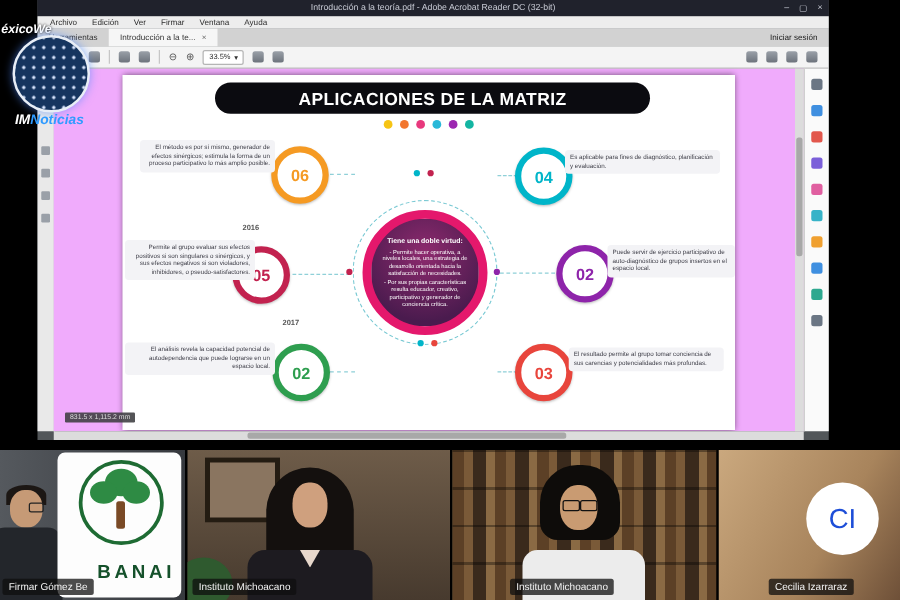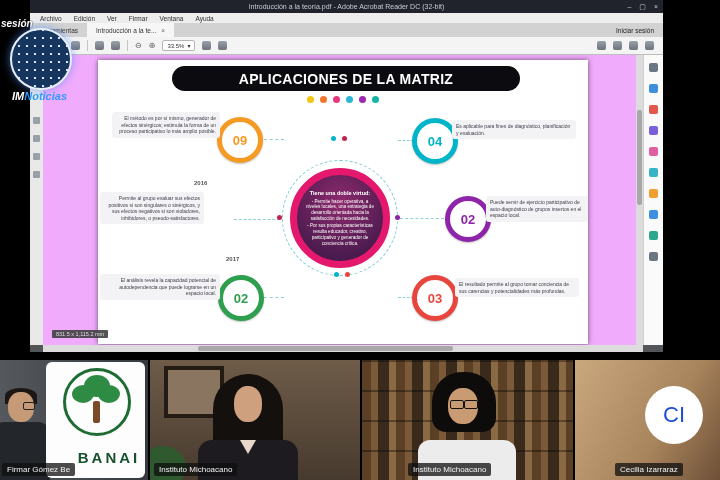--- a/index.html
+++ b/index.html
@@ -205,21 +205,22 @@
             <div class="ch">Tiene una doble virtud:</div>
             <div class="cb">- Permite hacer operativa, a niveles locales, una estrategia de desarrollo orientada hacia la satisfacción de necesidades.</div>
             <div class="cb">- Por sus propias características resulta educador, creativo, participativo y generador de conciencia crítica.</div>
           </div>
         </div>
 
         <div class="numcircle n01" style="--c: #00b5c9;">04</div>
         <div class="numcircle n02" style="--c: #8e24aa;">02</div>
         <div class="numcircle n03" style="--c: #e8453c;">03</div>
         <div class="numcircle n04" style="--c: #2e9e4f;">02</div>
-        <div class="numcircle n06" style="--c: #f59a23;">09</div>
+        <div class="numcircle n05" style="--c: #c2224f;">05</div>
+        <div class="numcircle n06" style="--c: #f59a23;">06</div>
 
         <div class="tbox b01">Es aplicable para fines de diagnóstico, planificación y evaluación.</div>
         <div class="tbox b02">Puede servir de ejercicio participativo de auto-diagnóstico de grupos insertos en el espacio local.</div>
         <div class="tbox b03">El resultado permite al grupo tomar conciencia de sus carencias y potencialidades más profundas.</div>
         <div class="tbox b04">El análisis revela la capacidad potencial de autodependencia que puede lograrse en un espacio local.</div>
         <div class="tbox b05">Permite al grupo evaluar sus efectos positivos si son singulares o sinérgicos, y sus efectos negativos si son violadores, inhibidores, o pseudo-satisfactores.</div>
         <div class="tbox b06">El método es por sí mismo, generador de efectos sinérgicos; estimula la forma de un proceso participativo lo más amplio posible.</div>
 
         <div class="year" style="left:96px;top:120px;">2016</div>
         <div class="year" style="left:128px;top:196px;">2017</div>
@@ -243,21 +244,21 @@
       <div class="sicon si10"></div>
     </div>
 
     <div id="hscroll">
       <div id="hthumb"></div>
     </div>
 
     <div id="dims">831.5 x 1,115.2 mm</div>
   </div>
 
-  <div id="wm-brand" class="abs">sesión</div>
+  <div id="wm-brand" class="abs">éxicoWe</div>
   <div id="wm-circle" class="abs"></div>
   <div id="wm-noticias" class="abs">
     <span class="w1">IM</span><span class="w2">Noticias</span>
   </div>
 
   <div id="t1" class="tile">
     <div class="p1-hair"></div>
     <div class="p1-head"></div>
     <div class="p1-glasses2"></div>
     <div class="p1-body"></div>

